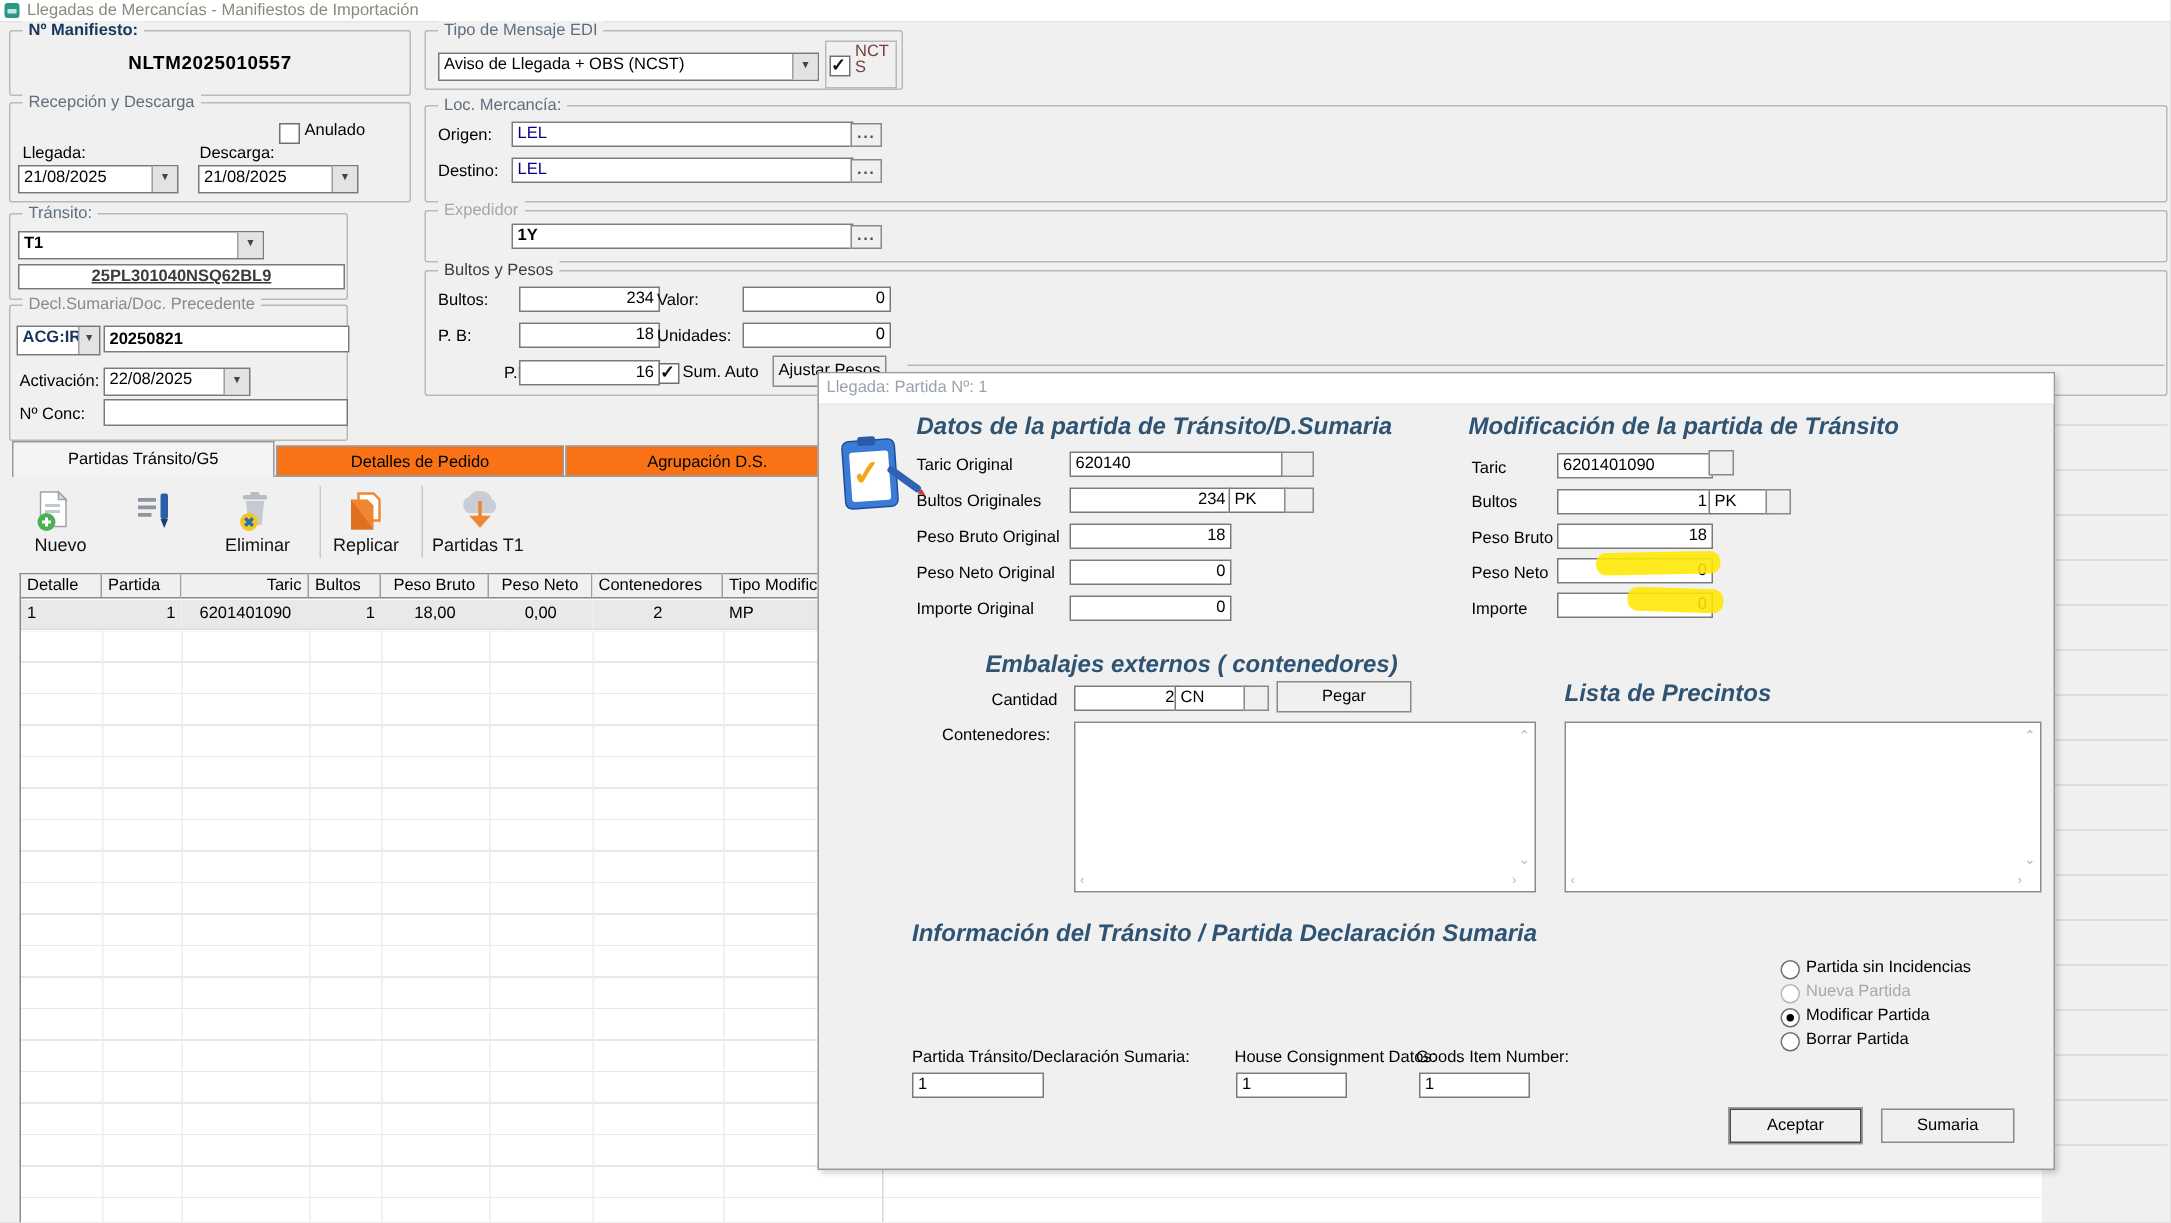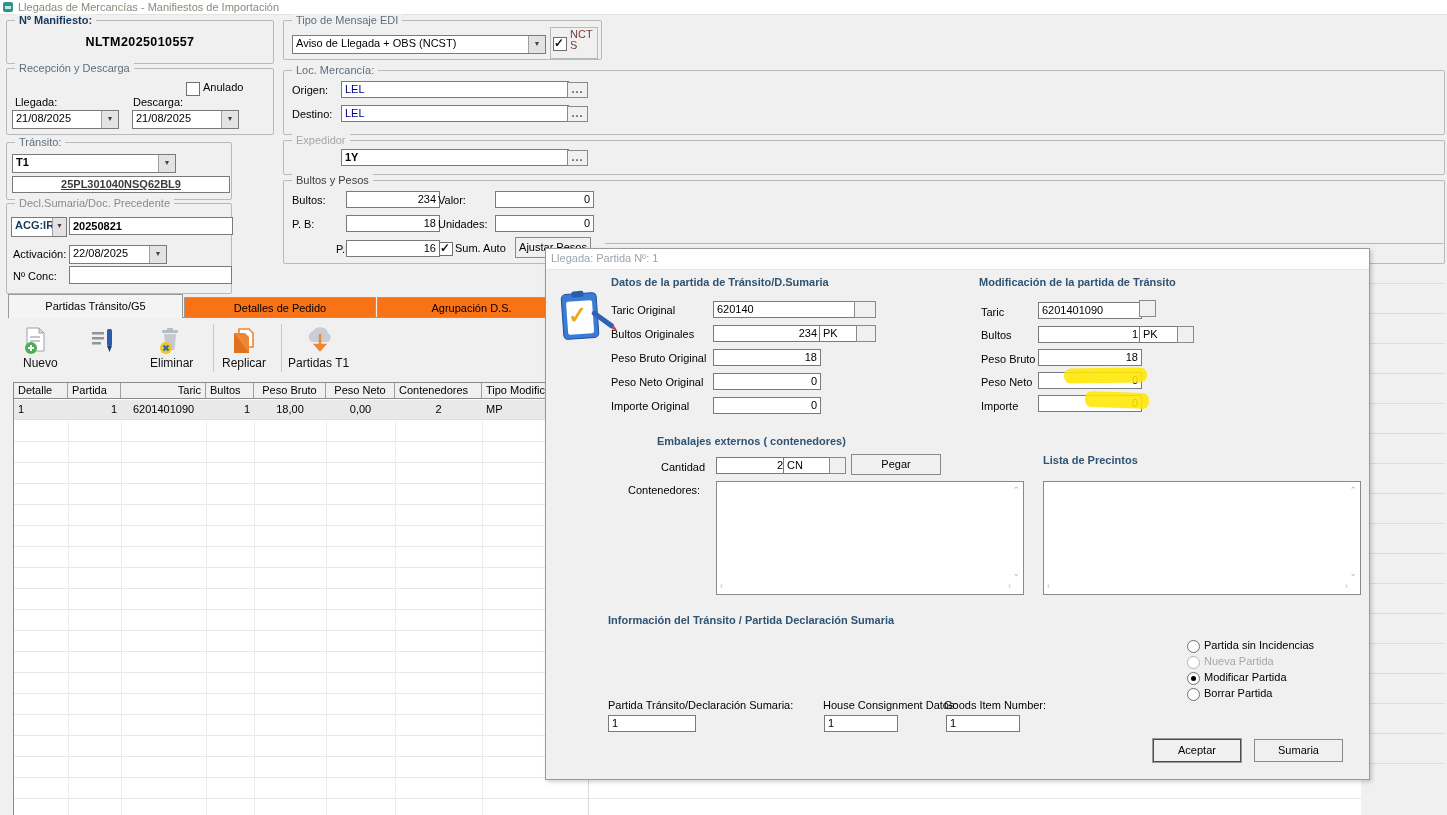--- a/index.html
+++ b/index.html
@@ -24,21 +24,21 @@
   .combo .val{position:absolute;left:3px;top:1px;right:18px;overflow:hidden;white-space:nowrap;}
   .combo .arr{position:absolute;right:0;top:0;bottom:0;width:16px;background:#e3e3e3;border-left:1px solid #a0a0a0;
     color:#444;font-size:7px;text-align:center;line-height:15px;}
   .btn3d{background:#f0f0f0;border:1px solid #8a8a8a;text-align:center;color:#000;}
   .browse{color:#555;line-height:12px;font-weight:bold;letter-spacing:1px;}
   .cb{width:12px;height:12px;background:#fff;border:1px solid #707070;position:absolute;}
   .cb.on:after{content:"✓";position:absolute;left:0px;top:-2px;font-size:12px;font-weight:bold;color:#111;}
   .radio{width:11px;height:11px;border:1px solid #707070;border-radius:50%;background:#fff;position:absolute;}
   .radio.on:after{content:"";position:absolute;left:3px;top:3px;width:5px;height:5px;border-radius:50%;background:#000;}
   .radio.dis{border-color:#b5b5b5;}
-  .hblue{color:#2f5373;font-weight:bold;font-size:11px;white-space:nowrap;}
+  .hblue{color:#2f5373;font-weight:bold;font-size:16px;white-space:nowrap;font-style:italic;}
   .lab{white-space:nowrap;}
   .dim{color:#a6a6a6;}
   
   .tab{border:1px solid #9a9a9a;background:#f97316;text-align:center;line-height:20px;}
   .tab.active{background:#f4f4f4;border-bottom:none;z-index:3;line-height:23px;}
   
   .tlabel{font-size:12px;color:#111;white-space:nowrap;}
   .tsep{width:1px;background:#c9c9c9;}
   
   #grid{left:13px;top:382px;width:1347px;height:433px;border-left:1px solid #8a8a8a;border-top:1px solid #8a8a8a;background:#fff;}

